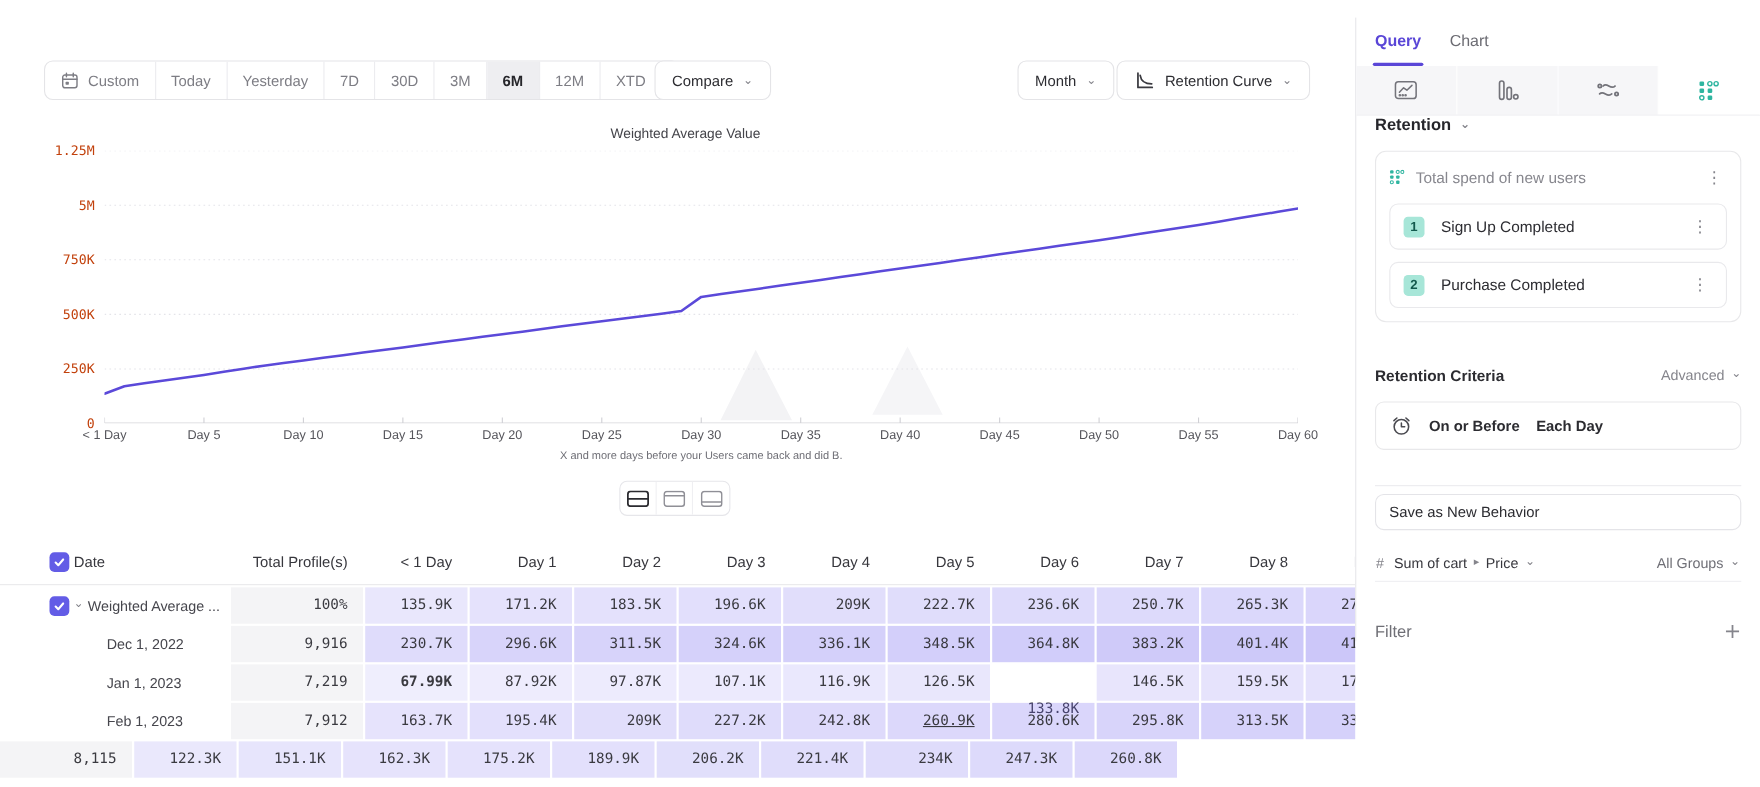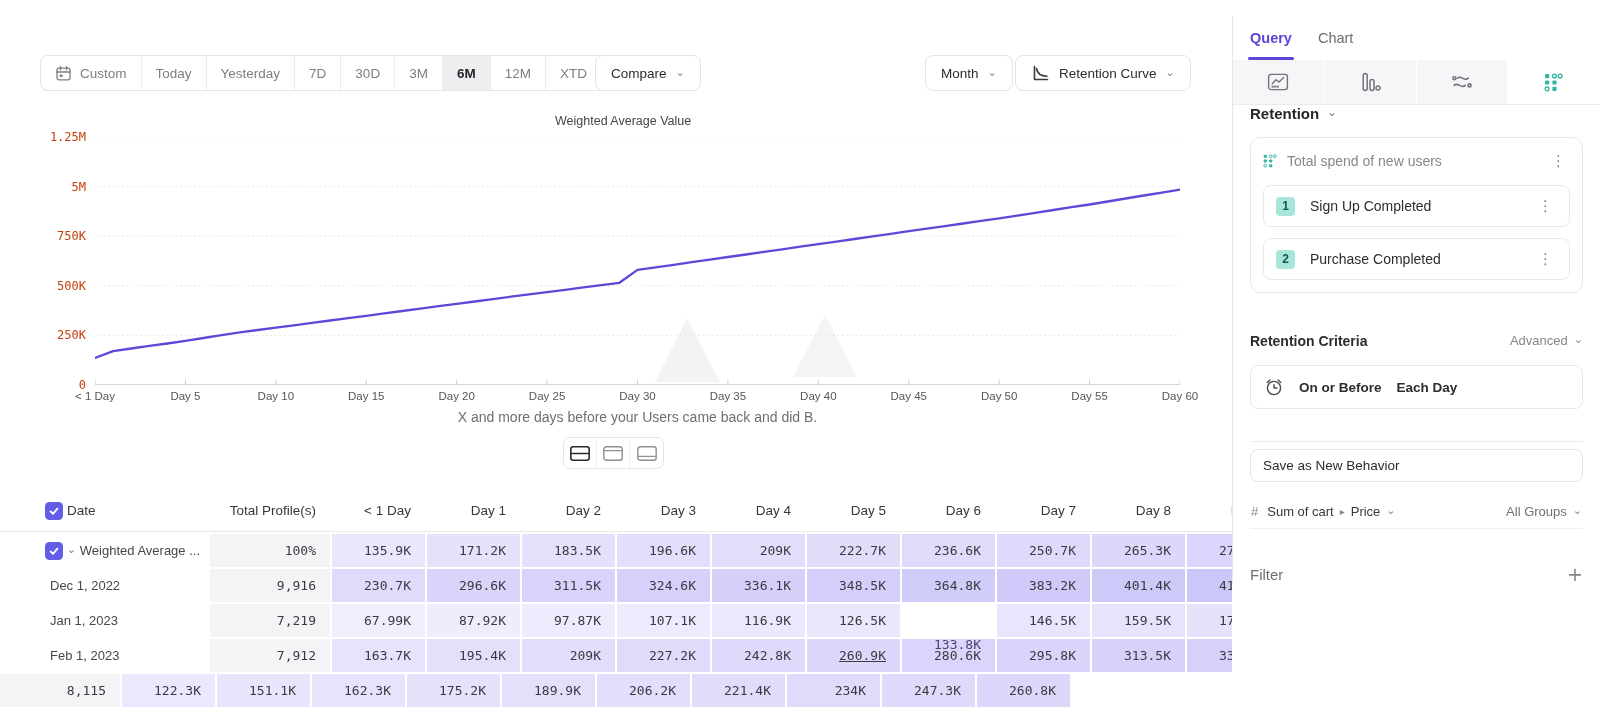--- a/index.html
+++ b/index.html
@@ -24,38 +24,38 @@
   
   .legend{position:absolute;left:536px;top:114px;display:flex;align-items:center;gap:8px}
   .legend-swatch{width:11px;height:11px;border-radius:2.5px}
   .legend-label{font-size:12.5px;color:#44444a}
   .yaxis{position:absolute;left:0;top:137px;width:86px;height:248px}
   .ytick{position:absolute;right:0;transform:translateY(-50%);font-family:"DejaVu Sans Mono",monospace;
     font-size:12px;color:#c2410c;white-space:nowrap}
   .chart{position:absolute;left:95px;top:137px;width:1085px;height:248px}
   .xaxis{position:absolute;left:95px;top:390px;width:1085px;height:16px}
   .xtick{position:absolute;transform:translateX(-50%);font-size:11.5px;color:#55555b;white-space:nowrap}
-  .caption{position:absolute;left:95px;top:409px;width:1085px;text-align:center;font-size:14px;color:#6e6e75}
+  .caption{position:absolute;left:95px;top:409px;width:1085px;text-align:center;font-size:10px;color:#6e6e75}
 
   
   .toggles{position:absolute;left:563px;top:437px;display:flex;border:1px solid #e6e6ea;border-radius:7px;background:#fff;overflow:hidden}
   .tg{width:33px;height:30px;display:flex;align-items:center;justify-content:center;border-right:1px solid #efeff2;cursor:pointer}
   .tg:last-child{border-right:none}
 
   
   .table{position:absolute;left:0;top:490px;width:1290px}
   .thead{display:flex;align-items:center;height:42px;border-bottom:1px solid #e9e9ec;font-size:13.5px;color:#37373d}
   .c0{width:210px;display:flex;align-items:center;gap:4px;padding-left:45px}
   .c1{width:120px;text-align:right;padding-right:14px}
   .cvh{width:95px;text-align:right;padding-right:14px}
   .row{display:flex;align-items:stretch;height:33px;margin-top:2px}
   .cell{display:flex;align-items:center;justify-content:flex-end;padding-right:14px;
     font-family:"DejaVu Sans Mono",monospace;font-size:13px;color:#3a3a40}
   .cell.c0{justify-content:flex-start;font-family:"Liberation Sans",sans-serif;font-size:13px;color:#46464d;padding-right:0}
-  .cell.c0.indent{padding-left:50px}
+  .cell.c0.indent{padding-left:97px}
   .cell.c1{background:#f4f4f6;margin-right:2px}
   .cell.cv{width:93px;margin-right:2px}
   .cb{width:18px;height:18px;border-radius:4.5px;background:#635ce6;display:flex;align-items:center;justify-content:center;flex:none;cursor:pointer}
   .rowchev{font-family:"DejaVu Sans",sans-serif;font-size:10.5px;color:#7a7a82;transform:translateY(-2px)}
 
   
   .tabs{display:flex;gap:26px;height:44px;align-items:center;padding-left:17px}
   .tab{position:relative;height:100%;display:flex;align-items:center;font-size:14.5px;color:#6c6c73;cursor:pointer}
   .tab.active{color:#5a46d7;font-weight:bold}
   .tab.active::after{content:'';position:absolute;left:-2px;right:-2px;bottom:0;height:3px;background:#5a46d7;border-radius:2px}
@@ -296,21 +296,21 @@
             <div class="cell cv" style="background: rgba(113, 99, 238, 0.32);">364.8K</div>
             <div class="cell cv" style="background: rgba(113, 99, 238, 0.337);">383.2K</div>
             <div class="cell cv" style="background: rgba(113, 99, 238, 0.35);">401.4K</div>
             <div class="cell cv" style="background: rgba(113, 99, 238, 0.36);">419.8K</div>
           </div>
           <div class="row">
             <div class="cell c0 indent">
               <span>Jan 1, 2023</span>
             </div>
             <div class="cell c1">7,219</div>
-            <div class="cell cv" style="background: rgba(113, 99, 238, 0.11);">67.99K</div>
+            <div class="cell cv" style="background: rgba(113, 99, 238, 0.11); font-weight: bold;">67.99K</div>
             <div class="cell cv" style="background: rgba(113, 99, 238, 0.12);">87.92K</div>
             <div class="cell cv" style="background: rgba(113, 99, 238, 0.13);">97.87K</div>
             <div class="cell cv" style="background: rgba(113, 99, 238, 0.137);">107.1K</div>
             <div class="cell cv" style="background: rgba(113, 99, 238, 0.145);">116.9K</div>
             <div class="cell cv" style="background: rgba(113, 99, 238, 0.153);">126.5K</div>
             <div class="cell cv" style="background: rgba(113, 99, 238, 0.157); margin-top: 40px;">133.8K</div>
             <div class="cell cv" style="background: rgba(113, 99, 238, 0.165);">146.5K</div>
             <div class="cell cv" style="background: rgba(113, 99, 238, 0.176);">159.5K</div>
             <div class="cell cv" style="background: rgba(113, 99, 238, 0.184);">172.6K</div>
           </div>

